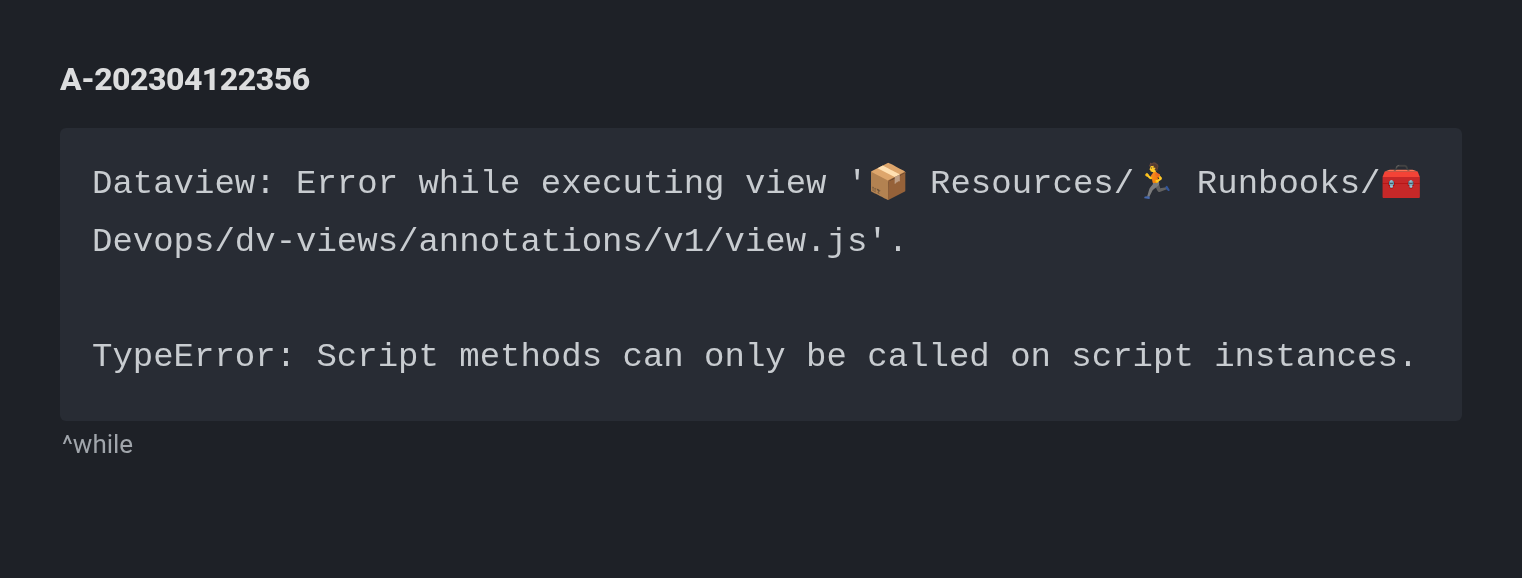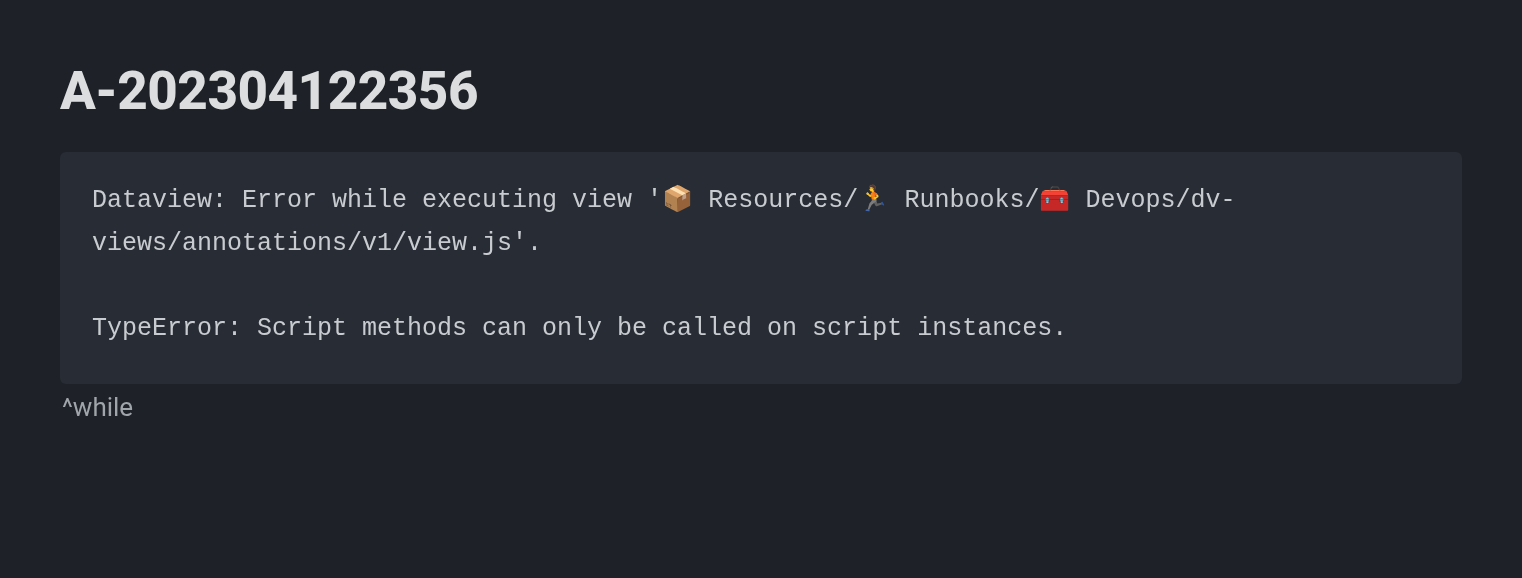--- a/index.html
+++ b/index.html
@@ -9,32 +9,32 @@
     }
     body {
       background-color: #1e2127;
       color: #d4d4d4;
       font-family: -apple-system, BlinkMacSystemFont, "Segoe UI", Roboto, Helvetica, Arial, sans-serif;
       width: 1522px;
       height: 578px;
       padding: 60px 60px 0 60px;
     }
     .page-title {
-      font-size: 53px;
+      font-size: 32px;
       font-weight: 800;
       color: #dcddde;
       margin-bottom: 30px;
       letter-spacing: -0.5px;
     }
     .code-block {
       background-color: #282c34;
       border-radius: 6px;
       padding: 28px 32px 34px 32px;
       font-family: "SFMono-Regular", Consolas, "Liberation Mono", Menlo, Courier, monospace;
-      font-size: 25px;
+      font-size: 34px;
       line-height: 1.7;
       color: #c8ccd0;
       white-space: pre-wrap;
       word-wrap: break-word;
       margin-bottom: 8px;
     }
     .block-ref {
       font-size: 26px;
       color: #a0a5ab;
       font-family: -apple-system, BlinkMacSystemFont, "Segoe UI", Roboto, Helvetica, Arial, sans-serif;

